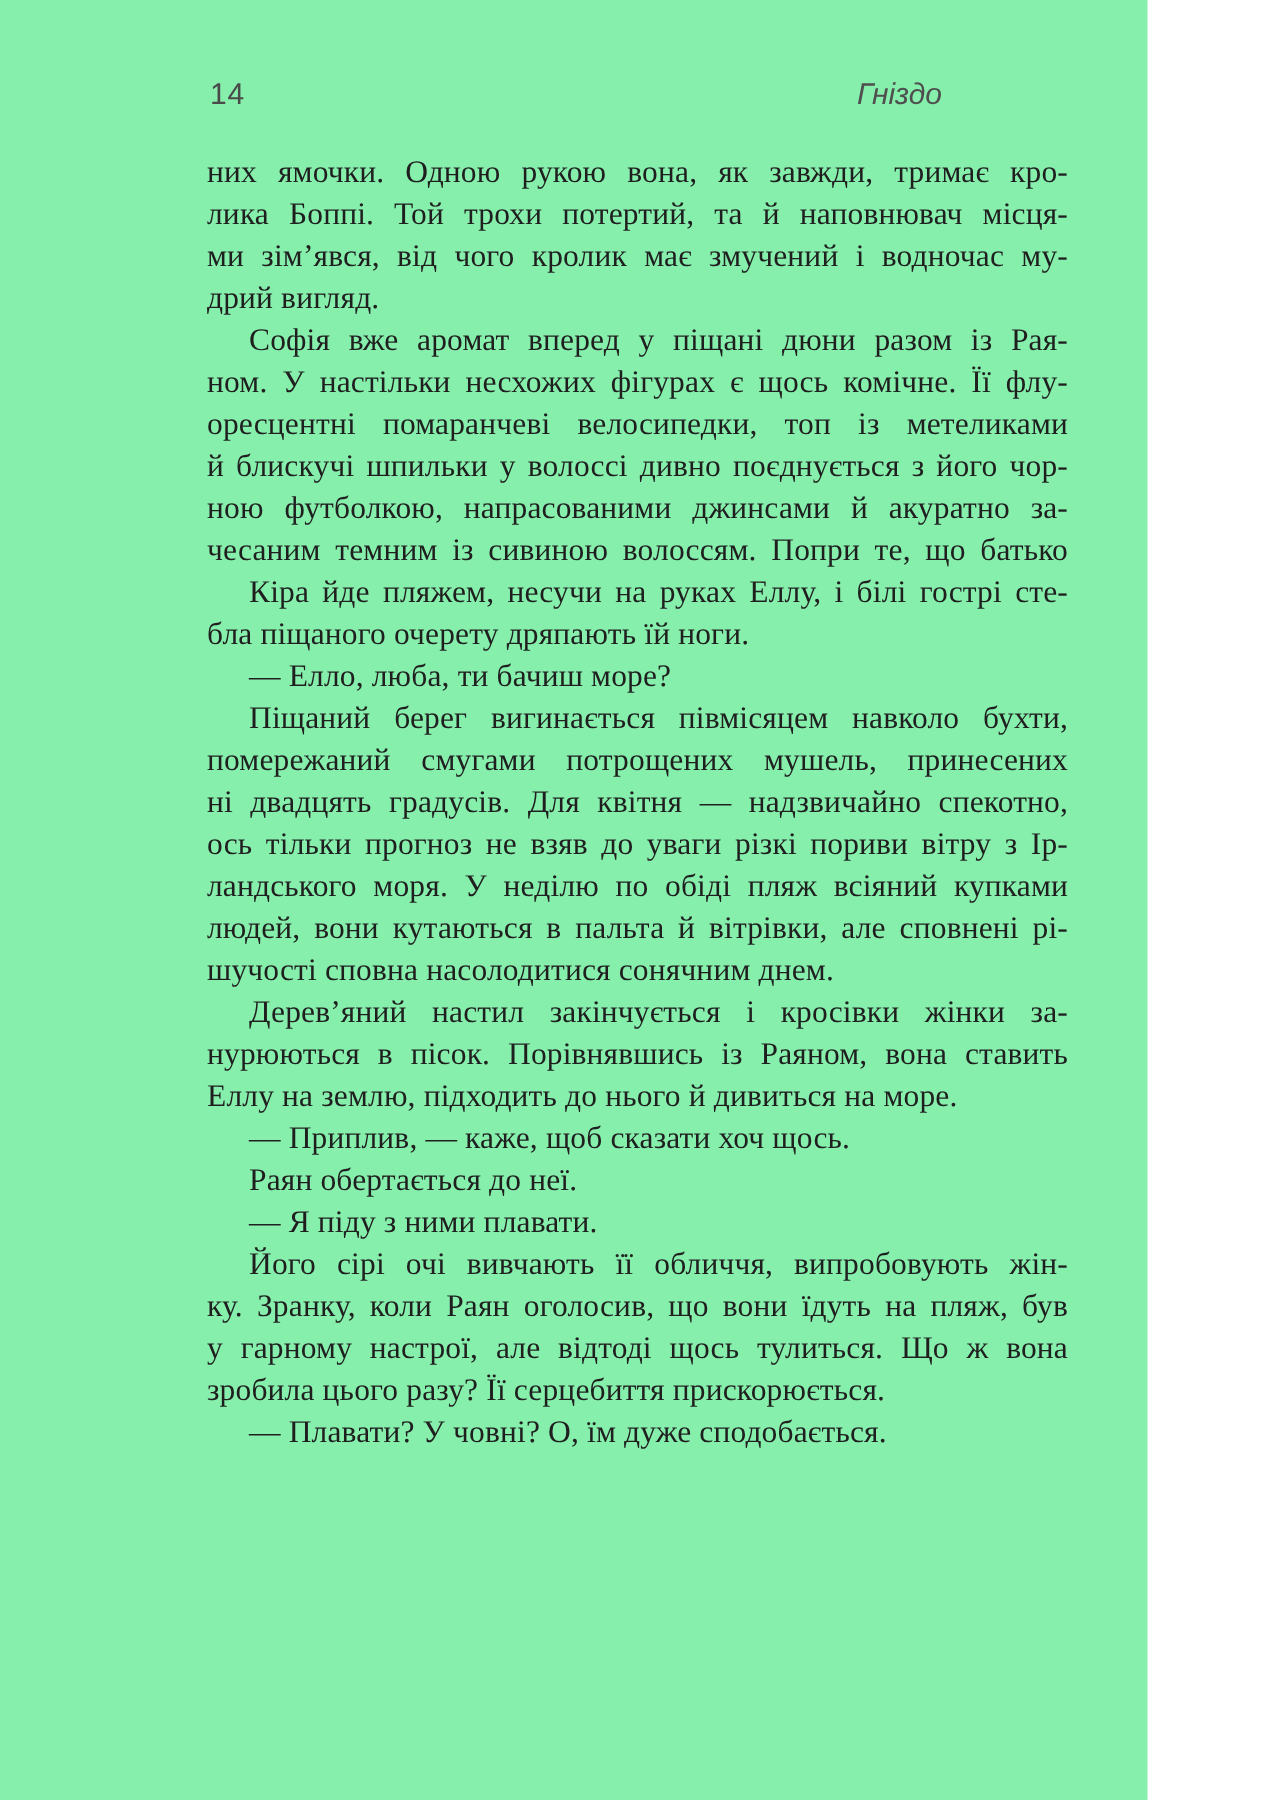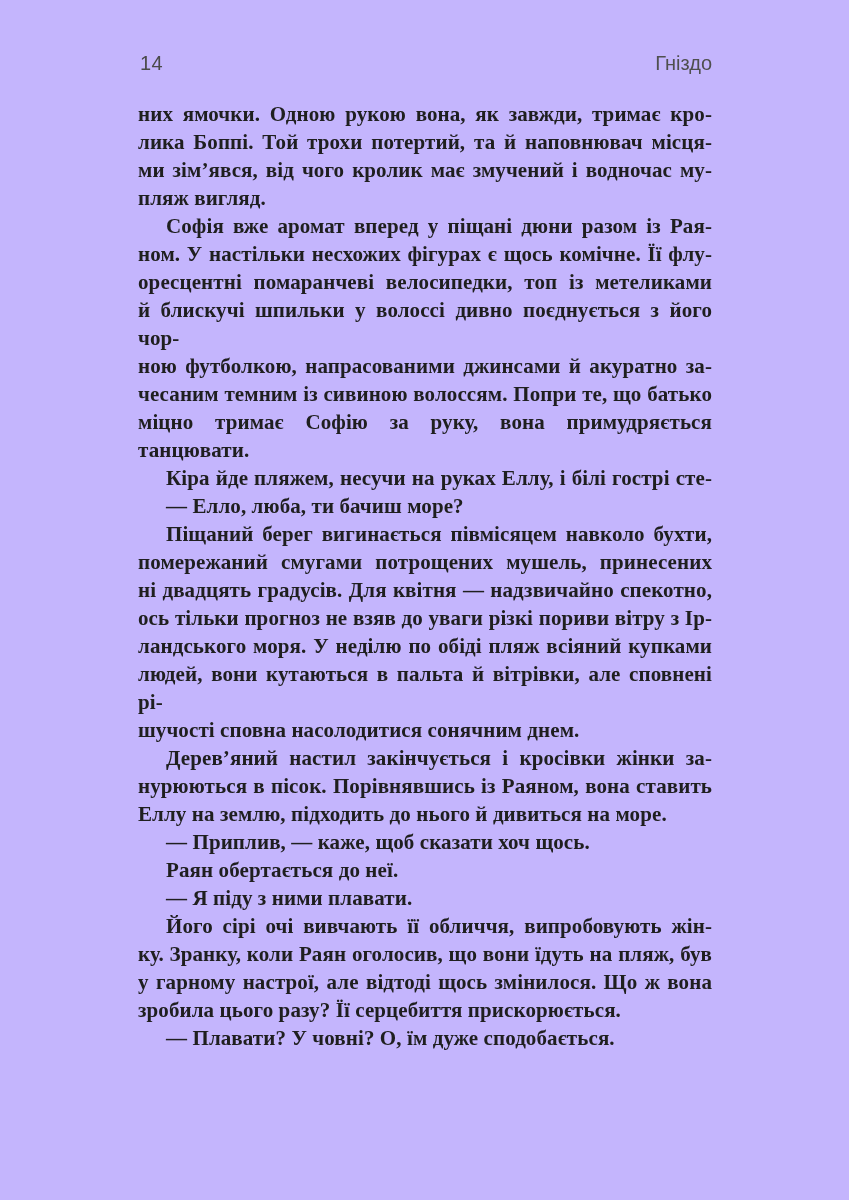--- a/index.html
+++ b/index.html
@@ -2,23 +2,23 @@
 <html><head>
 <meta charset="utf-8">
 <style>
   html, body {
     margin: 0;
     padding: 0;
     background: #ffffff;
   }
   .page {
     position: relative;
-    width: 849px;
+    width: 765px;
     height: 1200px;
-    background: #c4b5fd;
+    background: #86efac;
     overflow: hidden;
     font-family: "Liberation Serif", "DejaVu Serif", serif;
   }
   .running-header {
     position: absolute;
     left: 140px;
     right: 137px;
     top: 52px;
     height: 26px;
     display: flex;
@@ -26,30 +26,30 @@
     align-items: baseline;
     font-family: "Liberation Sans", "DejaVu Sans", sans-serif;
     color: #4a4a4a;
   }
   .page-number {
     font-size: 20px;
     letter-spacing: 0.5px;
   }
   .running-title {
     font-size: 20px;
+    font-style: italic;
     color: #4f4f4f;
     text-align: center;
   }
   .body-text {
     position: absolute;
     left: 138px;
     top: 100px;
     width: 574px;
     color: #1f1f1f;
-    font-weight: bold;
   }
   .para {
     margin: 0;
     padding: 0;
   }
   .line {
     font-size: 21px;
     line-height: 28px;
     text-align: justify;
     text-align-last: justify;
@@ -70,33 +70,33 @@
   <div class="running-header">
     <span class="page-number">14</span>
     <span class="running-title">Гніздо</span>
   </div>
 
   <div class="body-text" id="body-text">
       <div class="para">
         <div class="line">них ямочки. Одною рукою вона, як завжди, тримає кро-</div>
         <div class="line">лика Боппі. Той трохи потертий, та й наповнювач місця-</div>
         <div class="line">ми зім’явся, від чого кролик має змучений і водночас му-</div>
-        <div class="line para-end">пляж вигляд.</div>
+        <div class="line para-end">дрий вигляд.</div>
       </div>
       <div class="para">
         <div class="line first-indent">Софія вже аромат вперед у піщані дюни разом із Рая-</div>
         <div class="line">ном. У настільки несхожих фігурах є щось комічне. Її флу-</div>
         <div class="line">оресцентні помаранчеві велосипедки, топ із метеликами</div>
         <div class="line">й блискучі шпильки у волоссі дивно поєднується з його чор-</div>
         <div class="line">ною футболкою, напрасованими джинсами й акуратно за-</div>
         <div class="line">чесаним темним із сивиною волоссям. Попри те, що батько</div>
-        <div class="line para-end">міцно тримає Софію за руку, вона примудряється танцювати.</div>
       </div>
       <div class="para">
         <div class="line first-indent">Кіра йде пляжем, несучи на руках Еллу, і білі гострі сте-</div>
+        <div class="line para-end">бла піщаного очерету дряпають їй ноги.</div>
       </div>
       <div class="para">
         <div class="line para-end first-indent">— Елло, люба, ти бачиш море?</div>
       </div>
       <div class="para">
         <div class="line first-indent">Піщаний берег вигинається півмісяцем навколо бухти,</div>
         <div class="line">помережаний смугами потрощених мушель, принесених</div>
         <div class="line">ні двадцять градусів. Для квітня — надзвичайно спекотно,</div>
         <div class="line">ось тільки прогноз не взяв до уваги різкі пориви вітру з Ір-</div>
         <div class="line">ландського моря. У неділю по обіді пляж всіяний купками</div>
@@ -113,20 +113,20 @@
       </div>
       <div class="para">
         <div class="line para-end first-indent">Раян обертається до неї.</div>
       </div>
       <div class="para">
         <div class="line para-end first-indent">— Я піду з ними плавати.</div>
       </div>
       <div class="para">
         <div class="line first-indent">Його сірі очі вивчають її обличчя, випробовують жін-</div>
         <div class="line">ку. Зранку, коли Раян оголосив, що вони їдуть на пляж, був</div>
-        <div class="line">у гарному настрої, але відтоді щось змінилося. Що ж вона</div>
+        <div class="line">у гарному настрої, але відтоді щось тулиться. Що ж вона</div>
         <div class="line para-end">зробила цього разу? Її серцебиття прискорюється.</div>
       </div>
       <div class="para">
         <div class="line para-end first-indent">— Плавати? У човні? О, їм дуже сподобається.</div>
       </div>
     </div>
 </div>
 
 </body></html>

